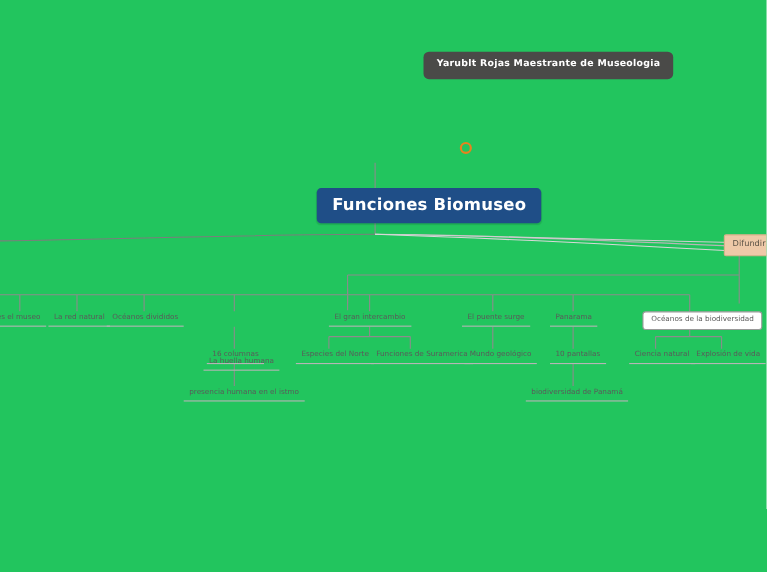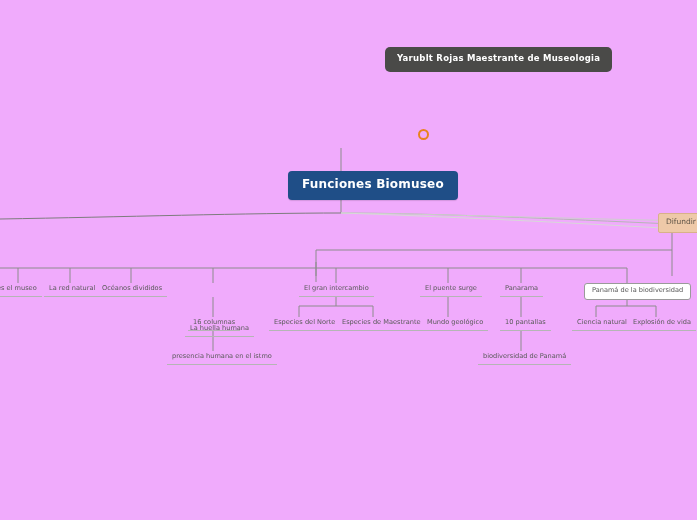--- a/index.html
+++ b/index.html
@@ -4,21 +4,21 @@
 <style>
   html, body {
     margin: 0;
     padding: 0;
     background: #ffffff;
   }
   #canvas {
     position: relative;
     width: 697px;
     height: 520px;
-    background: #f0abfc;
+    background: #22c55e;
     overflow: hidden;
     font-family: "DejaVu Sans", "Liberation Sans", sans-serif;
   }
   #wires {
     position: absolute;
     left: 0; top: 0;
     width: 697px; height: 520px;
     pointer-events: none;
   }
   .node {
@@ -58,21 +58,21 @@
     border-radius: 50%;
     background: transparent;
     box-sizing: border-box;
   }
 
   
   .node-blue {
     background: #1f4e87;
     color: #ffffff;
     border-radius: 4px;
-    font-size: 12px;
+    font-size: 15px;
     font-weight: bold;
     letter-spacing: 0.2px;
     padding: 7px 14px 8px 14px;
     box-shadow: 0 1px 1px rgba(0,0,0,0.12);
   }
 
   
   .node-peach {
     background: #eec9a8;
     color: #5d5346;
@@ -177,25 +177,25 @@
   <div class="node node-peach" style="left:658px; top:213px;">Difundir</div>
 
 
   <div class="node node-leaf" style="left:-8px; top:283px;">es el museo</div>
   <div class="node node-leaf" style="left:44px; top:283px;">La red natural</div>
   <div class="node node-leaf" style="left:97px; top:283px;">Océanos divididos</div>
   <div class="node node-leaf" style="left:185px; top:283px;margin-top:40px;">La huella humana</div>
   <div class="node node-leaf" style="left:299px; top:283px;text-align:right;">El gran intercambio</div>
   <div class="node node-leaf" style="left:420px; top:283px;">El puente surge</div>
   <div class="node node-leaf" style="left:500px; top:283px;">Panarama</div>
-  <div class="node node-boxed" style="left:584px; top:283px;">Panamá de la biodiversidad</div>
+  <div class="node node-boxed" style="left:584px; top:283px;">Océanos de la biodiversidad</div>
 
   <div class="node node-leaf" style="left:188px; top:317px;">16 columnas</div>
   <div class="node node-leaf" style="left:269px; top:317px;">Especies del Norte</div>
-  <div class="node node-leaf" style="left:337px; top:317px;">Especies de Maestrante</div>
+  <div class="node node-leaf" style="left:337px; top:317px;">Funciones de Suramerica</div>
   <div class="node node-leaf" style="left:422px; top:317px;">Mundo geológico</div>
   <div class="node node-leaf" style="left:500px; top:317px;">10 pantallas</div>
   <div class="node node-leaf" style="left:572px; top:317px;">Ciencia natural</div>
   <div class="node node-leaf" style="left:628px; top:317px;">Explosión de vida</div>
 
   <div class="node node-leaf" style="left:167px; top:351px;">presencia humana en el istmo</div>
   <div class="node node-leaf" style="left:478px; top:351px;">biodiversidad de Panamá</div>
 
 </div>
 

